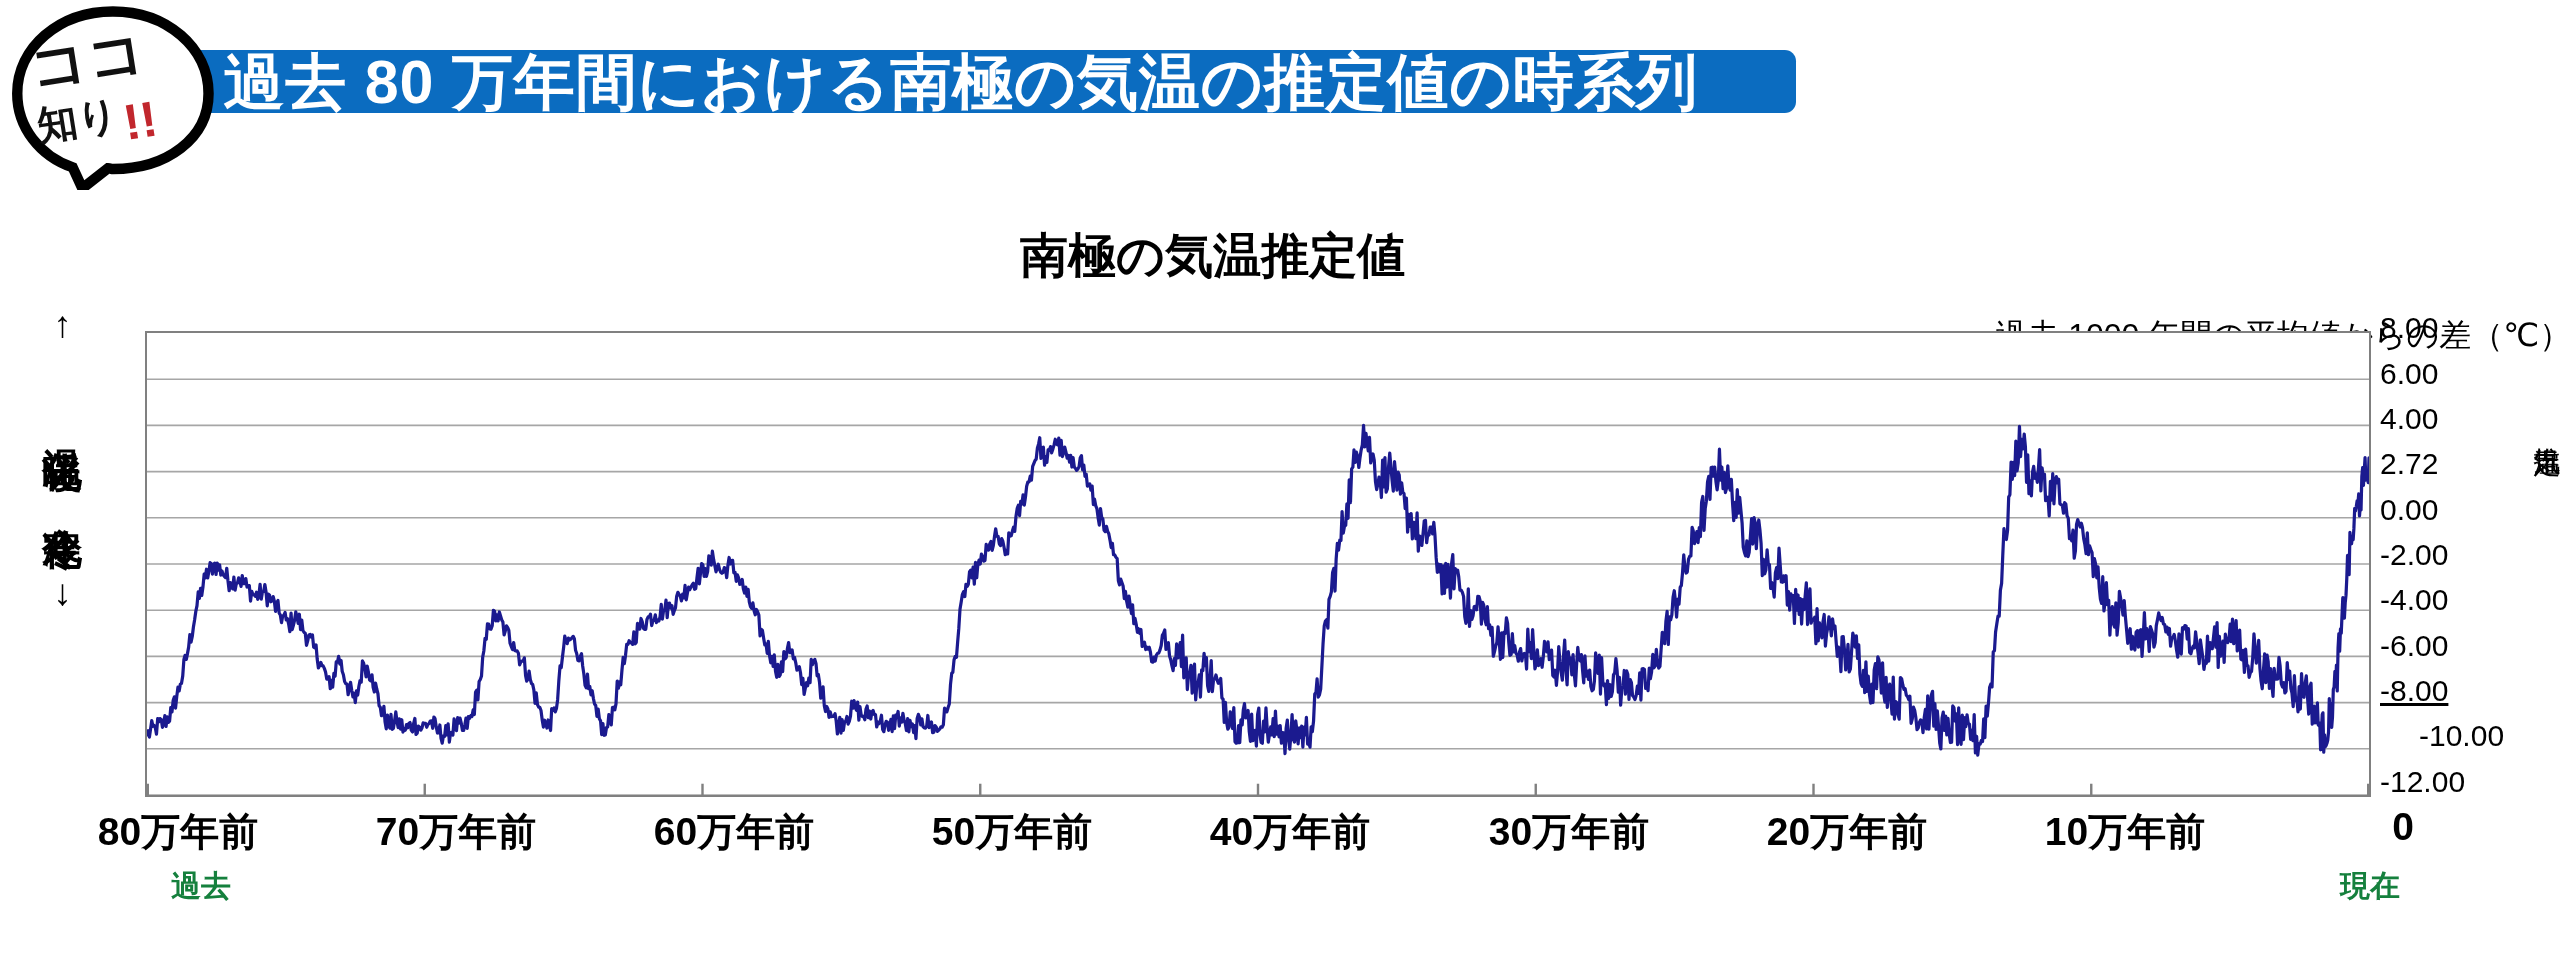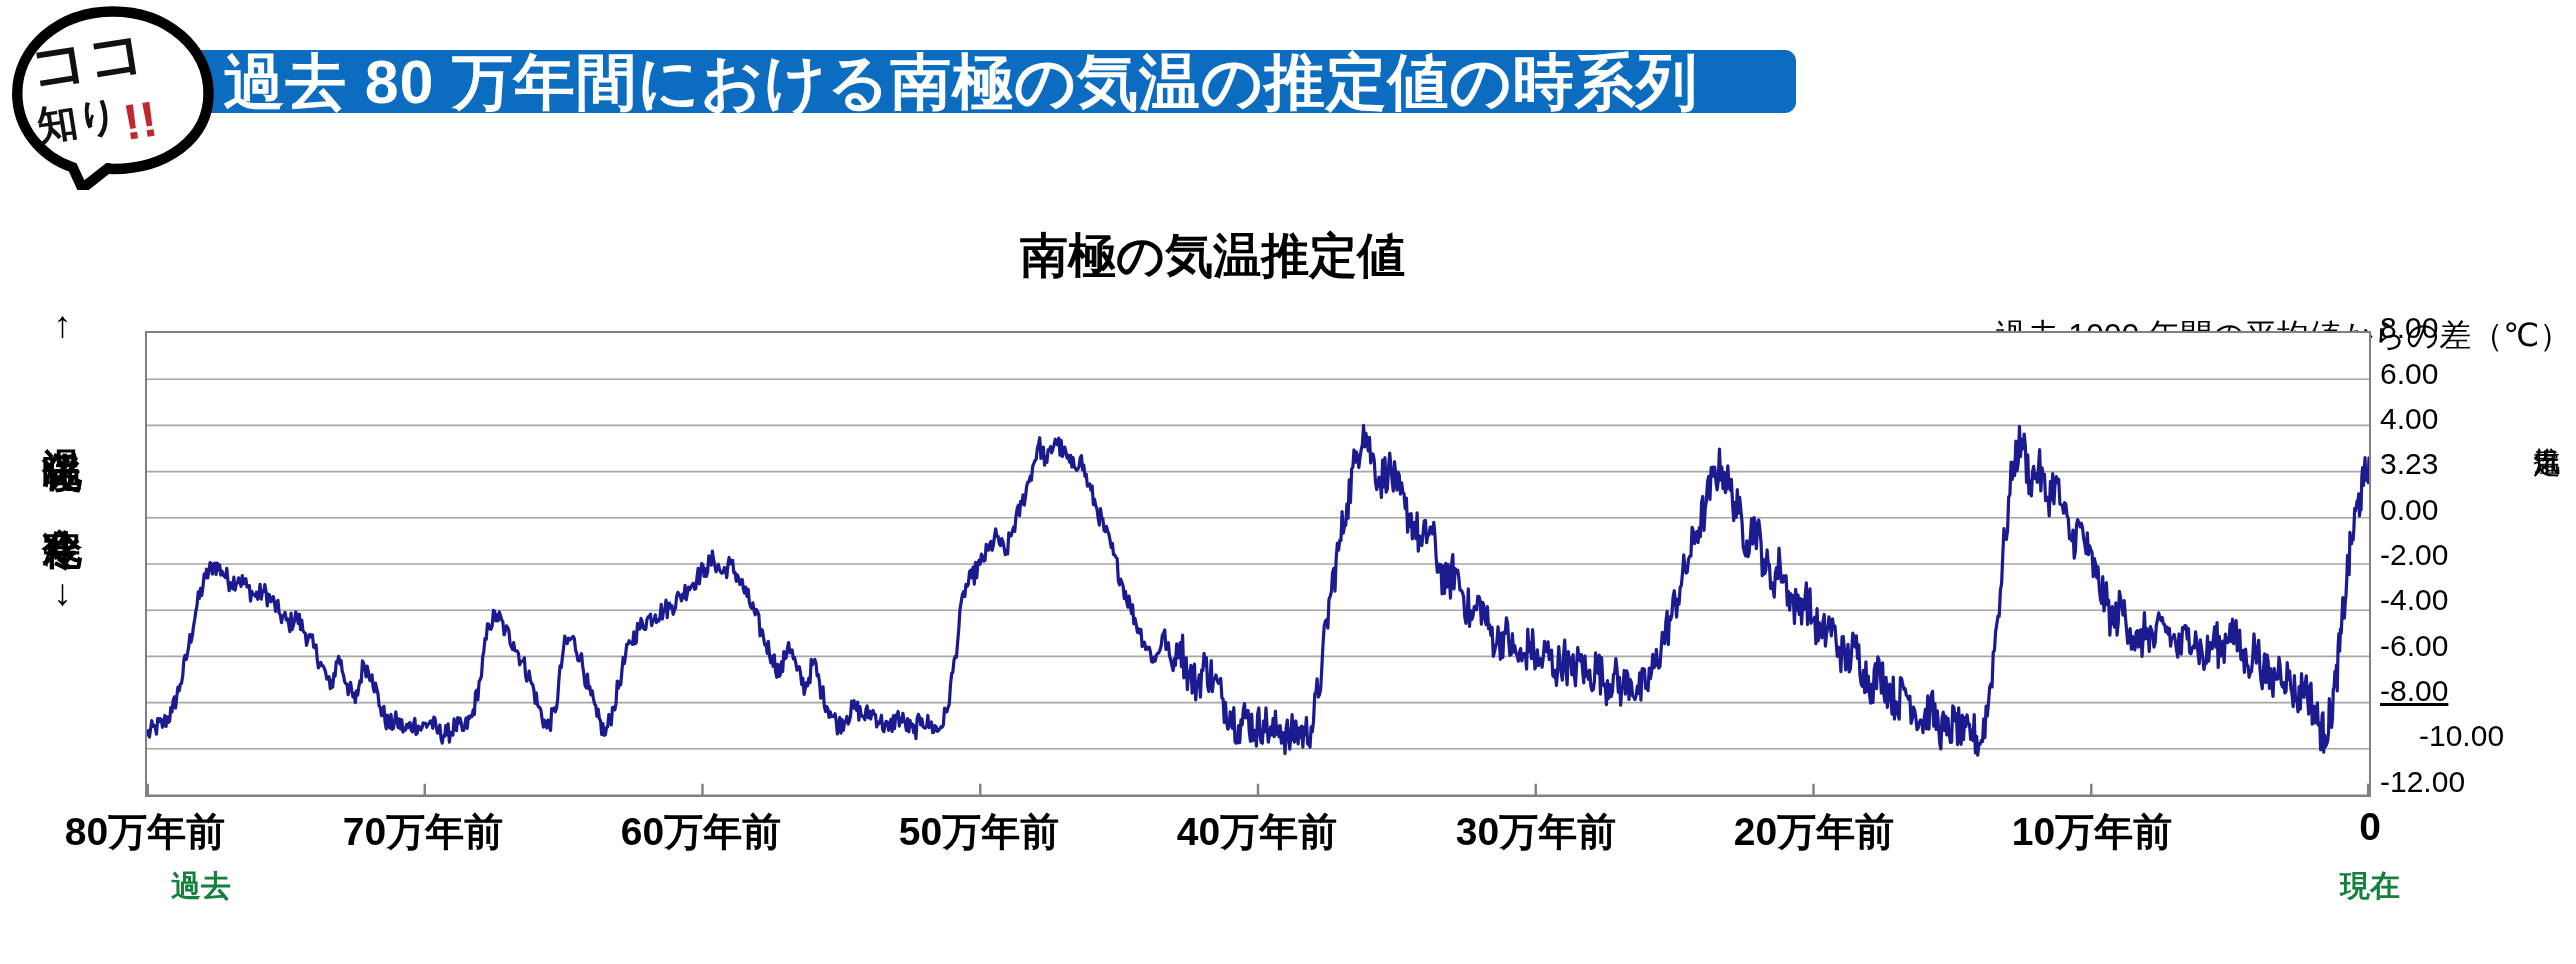--- a/index.html
+++ b/index.html
@@ -58,21 +58,21 @@
   .ylab{position:absolute;left:0;font-size:30px;color:#000;white-space:nowrap;transform:translateY(-50%);}
   #yaxis-title{
     position:absolute;left:2529px;top:241px;
     writing-mode:vertical-rl;text-orientation:upright;
     font-size:27px;color:#000;letter-spacing:0.8px;
   }
 
   
   #xlabels{position:absolute;left:0;top:620px;width:2576px;height:56px;}
   .xlab{position:absolute;top:0;font-size:39px;font-weight:bold;color:#000;
-        white-space:nowrap;transform:translateX(-50%);}
+        white-space:nowrap;transform:translateX(-50%);margin-left:33px;}
   #xends{position:absolute;left:0;top:681px;width:2576px;height:56px;}
   .xend{position:absolute;top:0;font-size:30px;font-weight:bold;color:#15803d;
         white-space:nowrap;transform:translateX(-50%);}
 </style>
 </head>
 <body>
 
 <div id="header">
 
   <div id="title-bar">
@@ -128,21 +128,21 @@
           <line x1="2763" x2="2763" y1="574" y2="560" stroke="#808080" stroke-width="3"></line>
         </g>
       <path id="series-path" fill="none" stroke="#1b1a8f" stroke-width="4" stroke-linejoin="round" stroke-linecap="round" d="M 0.0 499.4 L 1.5 494.1 L 3.0 502.0 L 4.4 492.3 L 5.9 481.7 L 7.4 488.6 L 8.9 487.5 L 10.4 490.8 L 11.8 498.4 L 13.3 479.2 L 14.8 483.0 L 16.3 479.0 L 17.8 480.5 L 19.2 490.0 L 20.7 485.0 L 22.2 475.4 L 23.7 488.9 L 25.2 476.8 L 26.7 483.7 L 28.1 482.3 L 29.6 465.3 L 31.1 470.7 L 32.6 456.2 L 34.1 452.0 L 35.5 466.0 L 37.0 451.8 L 38.5 440.1 L 40.0 444.6 L 41.5 436.2 L 42.9 435.4 L 44.4 426.5 L 45.9 405.7 L 47.4 400.4 L 48.9 405.5 L 50.3 398.7 L 51.8 390.3 L 53.3 374.7 L 54.8 384.0 L 56.3 377.0 L 57.7 365.5 L 59.2 356.6 L 60.7 345.9 L 62.2 338.7 L 63.7 321.5 L 65.2 329.7 L 66.6 317.4 L 68.1 326.1 L 69.6 315.7 L 71.1 299.5 L 72.6 304.2 L 74.0 293.5 L 75.5 304.3 L 77.0 295.9 L 78.5 285.4 L 80.0 286.7 L 81.4 299.5 L 82.9 287.0 L 84.4 285.9 L 85.9 300.0 L 87.4 285.8 L 88.8 294.5 L 90.3 288.0 L 91.8 300.7 L 93.3 295.6 L 94.8 300.7 L 96.2 302.3 L 97.7 303.9 L 99.2 292.3 L 100.7 307.7 L 102.2 320.2 L 103.6 310.0 L 105.1 315.5 L 106.6 317.8 L 108.1 303.2 L 109.6 319.5 L 111.1 311.4 L 112.5 310.7 L 114.0 304.2 L 115.5 308.0 L 117.0 314.8 L 118.5 301.3 L 119.9 311.3 L 121.4 311.4 L 122.9 305.1 L 124.4 315.7 L 125.9 314.4 L 127.3 313.8 L 128.8 333.0 L 130.3 320.9 L 131.8 325.2 L 133.3 325.3 L 134.7 327.2 L 136.2 322.1 L 137.7 330.9 L 139.2 325.0 L 140.7 312.2 L 142.1 330.8 L 143.6 321.8 L 145.1 321.4 L 146.6 312.6 L 148.1 321.9 L 149.6 338.9 L 151.0 324.4 L 152.5 325.8 L 154.0 333.9 L 155.5 332.9 L 157.0 327.5 L 158.4 333.0 L 159.9 345.9 L 161.4 335.2 L 162.9 332.4 L 164.4 347.9 L 165.8 350.1 L 167.3 359.8 L 168.8 351.6 L 170.3 350.6 L 171.8 347.3 L 173.2 356.5 L 174.7 355.0 L 176.2 361.6 L 177.7 371.1 L 179.2 347.9 L 180.6 368.6 L 182.1 363.3 L 183.6 356.7 L 185.1 346.4 L 186.6 353.0 L 188.1 360.8 L 189.5 349.4 L 191.0 368.5 L 192.5 356.6 L 194.0 369.7 L 195.5 372.0 L 196.9 373.1 L 198.4 388.2 L 199.9 382.6 L 201.4 375.1 L 202.9 374.5 L 204.3 377.8 L 205.8 375.0 L 207.3 390.3 L 208.8 391.2 L 210.3 387.6 L 211.7 405.1 L 213.2 416.2 L 214.7 413.1 L 216.2 409.3 L 217.7 413.3 L 219.1 413.6 L 220.6 416.7 L 222.1 421.1 L 223.6 430.0 L 225.1 429.8 L 226.5 427.1 L 228.0 442.0 L 229.5 431.5 L 231.0 440.0 L 232.5 423.0 L 234.0 426.4 L 235.4 408.7 L 236.9 409.0 L 238.4 401.8 L 239.9 411.3 L 241.4 406.9 L 242.8 420.3 L 244.3 424.7 L 245.8 433.0 L 247.3 435.7 L 248.8 436.2 L 250.2 449.4 L 251.7 441.7 L 253.2 434.0 L 254.7 444.2 L 256.2 452.2 L 257.6 447.5 L 259.1 459.2 L 260.6 444.5 L 262.1 449.9 L 263.6 438.9 L 265.0 431.9 L 266.5 433.8 L 268.0 407.4 L 269.5 410.4 L 271.0 416.5 L 272.5 427.2 L 273.9 413.8 L 275.4 421.4 L 276.9 431.1 L 278.4 432.2 L 279.9 424.8 L 281.3 440.3 L 282.8 446.0 L 284.3 435.0 L 285.8 442.3 L 287.3 448.2 L 288.7 463.0 L 290.2 464.9 L 291.7 475.5 L 293.2 472.2 L 294.7 463.8 L 296.1 482.9 L 297.6 491.8 L 299.1 474.6 L 300.6 487.9 L 302.1 490.8 L 303.5 473.8 L 305.0 492.5 L 306.5 491.1 L 308.0 481.7 L 309.5 470.7 L 310.9 482.2 L 312.4 490.2 L 313.9 479.4 L 315.4 492.1 L 316.9 480.5 L 318.4 495.9 L 319.8 491.4 L 321.3 493.6 L 322.8 486.5 L 324.3 490.5 L 325.8 484.9 L 327.2 484.0 L 328.7 493.4 L 330.2 495.7 L 331.7 485.0 L 333.2 478.9 L 334.6 498.8 L 336.1 497.1 L 337.6 488.5 L 339.1 490.1 L 340.6 493.4 L 342.0 490.8 L 343.5 484.4 L 345.0 485.0 L 346.5 485.1 L 348.0 489.8 L 349.4 486.3 L 350.9 485.1 L 352.4 482.2 L 353.9 481.9 L 355.4 491.1 L 356.9 477.1 L 358.3 479.2 L 359.8 489.4 L 361.3 497.0 L 362.8 496.5 L 364.3 487.0 L 365.7 503.3 L 367.2 509.6 L 368.7 500.6 L 370.2 501.2 L 371.7 487.7 L 373.1 499.4 L 374.6 485.5 L 376.1 508.2 L 377.6 496.6 L 379.1 496.0 L 380.5 499.7 L 382.0 479.3 L 383.5 487.9 L 385.0 494.0 L 386.5 477.8 L 387.9 484.7 L 389.4 478.5 L 390.9 484.7 L 392.4 493.7 L 393.9 493.6 L 395.4 486.8 L 396.8 478.5 L 398.3 491.2 L 399.8 476.5 L 401.3 478.8 L 402.8 475.6 L 404.2 476.4 L 405.7 468.3 L 407.2 474.0 L 408.7 446.1 L 410.2 443.8 L 411.6 455.9 L 413.1 433.0 L 414.6 430.5 L 416.1 426.1 L 417.6 402.5 L 419.0 395.1 L 420.5 379.5 L 422.0 380.6 L 423.5 361.5 L 425.0 361.6 L 426.4 367.7 L 427.9 368.1 L 429.4 363.8 L 430.9 344.5 L 432.4 345.7 L 433.8 357.7 L 435.3 350.1 L 436.8 357.6 L 438.3 346.6 L 439.8 351.6 L 441.3 356.5 L 442.7 359.2 L 444.2 375.1 L 445.7 370.2 L 447.2 363.8 L 448.7 366.0 L 450.1 369.5 L 451.6 385.5 L 453.1 389.4 L 454.6 393.2 L 456.1 384.6 L 457.5 394.5 L 459.0 395.1 L 460.5 395.0 L 462.0 397.8 L 463.5 412.3 L 464.9 408.8 L 466.4 407.5 L 467.9 407.6 L 469.4 403.6 L 470.9 425.5 L 472.3 432.5 L 473.8 430.3 L 475.3 420.0 L 476.8 430.5 L 478.3 435.5 L 479.8 436.8 L 481.2 443.4 L 482.7 460.1 L 484.2 447.1 L 485.7 461.6 L 487.2 464.9 L 488.6 465.0 L 490.1 469.1 L 491.6 480.7 L 493.1 489.6 L 494.6 481.1 L 496.0 485.7 L 497.5 490.8 L 499.0 480.8 L 500.5 487.0 L 502.0 493.9 L 503.4 466.6 L 504.9 468.8 L 506.4 465.8 L 507.9 470.7 L 509.4 466.1 L 510.8 455.6 L 512.3 431.9 L 513.8 413.7 L 515.3 415.7 L 516.8 402.5 L 518.3 390.3 L 519.7 376.5 L 521.2 382.5 L 522.7 386.0 L 524.2 379.0 L 525.7 381.4 L 527.1 380.4 L 528.6 378.8 L 530.1 376.9 L 531.6 379.8 L 533.1 394.2 L 534.5 398.1 L 536.0 406.9 L 537.5 407.3 L 539.0 401.8 L 540.5 398.4 L 541.9 413.4 L 543.4 423.5 L 544.9 437.6 L 546.4 440.8 L 547.9 423.8 L 549.3 442.0 L 550.8 439.1 L 552.3 449.6 L 553.8 444.4 L 555.3 454.1 L 556.7 460.9 L 558.2 462.9 L 559.7 476.4 L 561.2 467.2 L 562.7 479.2 L 564.2 481.9 L 565.6 499.0 L 567.1 485.2 L 568.6 499.8 L 570.1 499.4 L 571.6 490.1 L 573.0 489.6 L 574.5 474.1 L 576.0 480.6 L 577.5 486.9 L 579.0 465.4 L 580.4 464.9 L 581.9 468.2 L 583.4 460.8 L 584.9 432.5 L 586.4 441.2 L 587.8 433.6 L 589.3 437.1 L 590.8 419.0 L 592.3 403.1 L 593.8 410.8 L 595.2 400.9 L 596.7 386.9 L 598.2 387.0 L 599.7 382.3 L 601.2 384.6 L 602.7 385.2 L 604.1 386.9 L 605.6 371.4 L 607.1 386.2 L 608.6 384.5 L 610.1 360.9 L 611.5 367.4 L 613.0 367.9 L 614.5 354.7 L 616.0 358.5 L 617.5 366.9 L 618.9 368.2 L 620.4 368.2 L 621.9 355.9 L 623.4 352.7 L 624.9 352.5 L 626.3 349.3 L 627.8 363.5 L 629.3 357.5 L 630.8 357.1 L 632.3 350.1 L 633.7 359.9 L 635.2 356.7 L 636.7 357.9 L 638.2 352.5 L 639.7 337.1 L 641.1 355.4 L 642.6 344.4 L 644.1 344.0 L 645.6 332.0 L 647.1 353.5 L 648.6 335.8 L 650.0 335.7 L 651.5 341.8 L 653.0 338.7 L 654.5 349.6 L 656.0 344.8 L 657.4 341.5 L 658.9 327.0 L 660.4 322.2 L 661.9 324.8 L 663.4 327.2 L 664.8 332.9 L 666.3 324.4 L 667.8 329.2 L 669.3 313.5 L 670.8 331.5 L 672.2 323.3 L 673.7 315.7 L 675.2 318.9 L 676.7 315.5 L 678.2 312.8 L 679.6 311.0 L 681.1 318.4 L 682.6 317.6 L 684.1 304.2 L 685.6 292.3 L 687.1 311.7 L 688.5 298.7 L 690.0 286.4 L 691.5 288.1 L 693.0 302.4 L 694.5 292.7 L 695.9 302.4 L 697.4 296.5 L 698.9 276.9 L 700.4 278.9 L 701.9 288.3 L 703.3 271.0 L 704.8 281.3 L 706.3 288.9 L 707.8 296.7 L 709.3 292.3 L 710.7 287.3 L 712.2 293.8 L 713.7 297.3 L 715.2 298.5 L 716.7 297.5 L 718.1 291.4 L 719.6 292.6 L 721.1 304.0 L 722.6 288.7 L 724.1 278.9 L 725.6 287.0 L 727.0 282.8 L 728.5 282.4 L 730.0 297.9 L 731.5 297.4 L 733.0 308.5 L 734.4 300.6 L 735.9 304.2 L 737.4 312.3 L 738.9 311.5 L 740.4 306.2 L 741.8 317.7 L 743.3 323.1 L 744.8 315.6 L 746.3 327.2 L 747.8 318.5 L 749.2 334.1 L 750.7 339.9 L 752.2 342.1 L 753.7 335.3 L 755.2 345.4 L 756.6 350.1 L 758.1 343.5 L 759.6 346.4 L 761.1 350.5 L 762.6 376.2 L 764.0 368.2 L 765.5 369.3 L 767.0 378.8 L 768.5 387.5 L 770.0 386.2 L 771.5 398.1 L 772.9 383.1 L 774.4 401.1 L 775.9 409.7 L 777.4 401.8 L 778.9 414.3 L 780.3 399.9 L 781.8 420.2 L 783.3 427.7 L 784.8 411.7 L 786.3 426.7 L 787.7 424.8 L 789.2 408.7 L 790.7 420.7 L 792.2 395.7 L 793.7 404.9 L 795.1 403.2 L 796.6 392.1 L 798.1 384.6 L 799.6 397.1 L 801.1 397.2 L 802.5 393.7 L 804.0 404.9 L 805.5 403.0 L 807.0 409.8 L 808.5 419.0 L 810.0 417.2 L 811.4 414.5 L 812.9 422.1 L 814.4 436.9 L 815.9 429.2 L 817.4 449.0 L 818.8 442.0 L 820.3 434.5 L 821.8 438.4 L 823.3 428.7 L 824.8 434.4 L 826.2 405.5 L 827.7 412.2 L 829.2 407.5 L 830.7 405.5 L 832.2 410.8 L 833.6 425.9 L 835.1 424.3 L 836.6 434.2 L 838.1 453.8 L 839.6 447.7 L 841.0 439.6 L 842.5 463.1 L 844.0 470.3 L 845.5 464.0 L 847.0 467.1 L 848.4 477.5 L 849.9 470.7 L 851.4 476.5 L 852.9 476.4 L 854.4 476.2 L 855.9 473.0 L 857.3 482.1 L 858.8 498.2 L 860.3 487.9 L 861.8 477.5 L 863.3 497.1 L 864.7 480.4 L 866.2 493.6 L 867.7 483.3 L 869.2 482.2 L 870.7 476.4 L 872.1 485.9 L 873.6 482.5 L 875.1 476.0 L 876.6 457.5 L 878.1 466.1 L 879.5 456.6 L 881.0 464.9 L 882.5 468.7 L 884.0 458.5 L 885.5 480.9 L 886.9 464.3 L 888.4 474.5 L 889.9 476.3 L 891.4 476.4 L 892.9 480.6 L 894.4 467.2 L 895.8 463.4 L 897.3 478.0 L 898.8 469.7 L 900.3 479.6 L 901.8 470.7 L 903.2 468.9 L 904.7 474.1 L 906.2 474.2 L 907.7 489.5 L 909.2 483.5 L 910.6 485.4 L 912.1 482.2 L 913.6 474.9 L 915.1 492.5 L 916.6 495.3 L 918.0 487.0 L 919.5 482.5 L 921.0 483.4 L 922.5 493.6 L 924.0 487.7 L 925.4 480.0 L 926.9 495.3 L 928.4 475.7 L 929.9 491.5 L 931.4 474.6 L 932.9 476.4 L 934.3 470.2 L 935.8 488.4 L 937.3 478.3 L 938.8 483.5 L 940.3 472.5 L 941.7 480.9 L 943.2 485.0 L 944.7 493.9 L 946.2 479.0 L 947.7 495.5 L 949.1 481.2 L 950.6 489.0 L 952.1 485.7 L 953.6 496.5 L 955.1 487.8 L 956.5 504.0 L 958.0 479.0 L 959.5 473.8 L 961.0 477.4 L 962.5 487.0 L 963.9 479.3 L 965.4 489.1 L 966.9 490.6 L 968.4 490.8 L 969.9 488.1 L 971.3 475.2 L 972.8 490.4 L 974.3 487.9 L 975.8 483.3 L 977.3 496.6 L 978.8 496.1 L 980.2 487.8 L 981.7 489.5 L 983.2 494.9 L 984.7 493.6 L 986.2 491.9 L 987.6 489.3 L 989.1 489.7 L 990.6 486.8 L 992.1 466.0 L 993.6 468.2 L 995.0 470.7 L 996.5 465.3 L 998.0 460.9 L 999.5 436.6 L 1001.0 422.8 L 1002.4 421.5 L 1003.9 406.1 L 1005.4 401.8 L 1006.9 403.0 L 1008.4 383.8 L 1009.8 367.4 L 1011.3 343.2 L 1012.8 334.2 L 1014.3 324.7 L 1015.8 321.4 L 1017.3 327.4 L 1018.7 312.2 L 1020.2 314.9 L 1021.7 312.1 L 1023.2 296.5 L 1024.7 294.6 L 1026.1 304.2 L 1027.6 290.8 L 1029.1 311.9 L 1030.6 285.0 L 1032.1 304.1 L 1033.5 287.8 L 1035.0 282.1 L 1036.5 287.0 L 1038.0 274.6 L 1039.5 278.1 L 1040.9 283.4 L 1042.4 282.6 L 1043.9 262.7 L 1045.4 268.7 L 1046.9 269.8 L 1048.3 262.0 L 1049.8 259.1 L 1051.3 270.0 L 1052.8 263.9 L 1054.3 252.3 L 1055.7 243.3 L 1057.2 252.6 L 1058.7 252.6 L 1060.2 261.9 L 1061.7 264.2 L 1063.2 255.5 L 1064.6 258.7 L 1066.1 266.2 L 1067.6 275.5 L 1069.1 270.1 L 1070.6 274.4 L 1072.0 248.3 L 1073.5 252.3 L 1075.0 251.9 L 1076.5 246.1 L 1078.0 241.1 L 1079.4 246.4 L 1080.9 228.4 L 1082.4 218.2 L 1083.9 213.9 L 1085.4 226.9 L 1086.8 209.2 L 1088.3 212.4 L 1089.8 201.0 L 1091.3 213.8 L 1092.8 203.5 L 1094.2 190.6 L 1095.7 185.1 L 1097.2 184.9 L 1098.7 177.9 L 1100.2 182.8 L 1101.7 165.8 L 1103.1 162.3 L 1104.6 158.5 L 1106.1 156.7 L 1107.6 142.7 L 1109.1 137.8 L 1110.5 130.1 L 1112.0 155.8 L 1113.5 142.6 L 1115.0 141.9 L 1116.5 164.3 L 1117.9 153.8 L 1119.4 160.7 L 1120.9 145.3 L 1122.4 145.7 L 1123.9 141.2 L 1125.3 148.9 L 1126.8 144.3 L 1128.3 139.0 L 1129.8 132.0 L 1131.3 138.1 L 1132.7 138.9 L 1134.2 130.6 L 1135.7 151.8 L 1137.2 133.4 L 1138.7 153.6 L 1140.1 149.2 L 1141.6 141.7 L 1143.1 147.9 L 1144.6 155.5 L 1146.1 152.1 L 1147.6 160.5 L 1149.0 151.9 L 1150.5 166.5 L 1152.0 154.9 L 1153.5 166.5 L 1155.0 168.3 L 1156.4 170.6 L 1157.9 169.2 L 1159.4 166.0 L 1160.9 155.0 L 1162.4 152.4 L 1163.8 170.1 L 1165.3 164.0 L 1166.8 178.1 L 1168.3 175.5 L 1169.8 190.3 L 1171.2 189.4 L 1172.7 187.4 L 1174.2 195.2 L 1175.7 190.2 L 1177.2 213.1 L 1178.6 206.4 L 1180.1 214.5 L 1181.6 218.1 L 1183.1 229.4 L 1184.6 238.6 L 1186.1 218.3 L 1187.5 228.9 L 1189.0 231.0 L 1190.5 245.0 L 1192.0 246.8 L 1193.5 240.2 L 1194.9 246.2 L 1196.4 249.4 L 1197.9 257.3 L 1199.4 266.6 L 1200.9 261.4 L 1202.3 275.5 L 1203.8 275.7 L 1205.3 278.6 L 1206.8 280.2 L 1208.3 307.8 L 1209.7 313.0 L 1211.2 305.7 L 1212.7 310.0 L 1214.2 314.3 L 1215.7 330.0 L 1217.1 321.1 L 1218.6 333.3 L 1220.1 340.5 L 1221.6 326.9 L 1223.1 338.7 L 1224.6 348.6 L 1226.0 337.9 L 1227.5 361.0 L 1229.0 354.4 L 1230.5 362.0 L 1232.0 371.9 L 1233.4 367.4 L 1234.9 373.3 L 1236.4 368.4 L 1237.9 389.4 L 1239.4 387.6 L 1240.8 384.2 L 1242.3 393.3 L 1243.8 390.3 L 1245.3 392.8 L 1246.8 390.5 L 1248.2 396.6 L 1249.7 408.5 L 1251.2 409.0 L 1252.7 402.7 L 1254.2 407.5 L 1255.6 400.2 L 1257.1 398.0 L 1258.6 397.6 L 1260.1 393.7 L 1261.6 388.2 L 1263.0 375.7 L 1264.5 373.1 L 1266.0 368.9 L 1267.5 393.2 L 1269.0 387.7 L 1270.5 384.8 L 1271.9 400.9 L 1273.4 405.9 L 1274.9 413.3 L 1276.4 419.4 L 1277.9 404.5 L 1279.3 413.0 L 1280.8 386.1 L 1282.3 403.7 L 1283.8 394.4 L 1285.3 384.6 L 1286.7 414.4 L 1288.2 375.4 L 1289.7 428.4 L 1291.2 417.3 L 1292.7 403.5 L 1294.1 443.0 L 1295.6 424.8 L 1297.1 421.8 L 1298.6 412.9 L 1300.1 447.6 L 1301.5 420.9 L 1303.0 411.4 L 1304.5 455.8 L 1306.0 436.2 L 1307.5 434.8 L 1309.0 424.7 L 1310.4 452.3 L 1311.9 418.4 L 1313.4 419.4 L 1314.9 397.9 L 1316.4 413.3 L 1317.8 403.3 L 1319.3 438.1 L 1320.8 445.3 L 1322.3 431.7 L 1323.8 406.9 L 1325.2 445.5 L 1326.7 430.5 L 1328.2 430.1 L 1329.7 424.9 L 1331.2 431.0 L 1332.6 435.2 L 1334.1 433.6 L 1335.6 429.2 L 1337.1 453.5 L 1338.6 454.9 L 1340.0 483.9 L 1341.5 458.9 L 1343.0 483.9 L 1344.5 492.3 L 1346.0 489.8 L 1347.5 470.7 L 1348.9 474.6 L 1350.4 491.4 L 1351.9 465.4 L 1353.4 507.7 L 1354.9 509.6 L 1356.3 509.1 L 1357.8 487.9 L 1359.3 508.9 L 1360.8 480.6 L 1362.3 486.8 L 1363.7 468.4 L 1365.2 460.5 L 1366.7 478.2 L 1368.2 476.4 L 1369.7 469.0 L 1371.1 495.0 L 1372.6 507.3 L 1374.1 473.4 L 1375.6 506.6 L 1377.1 502.0 L 1378.5 493.6 L 1380.0 513.2 L 1381.5 474.1 L 1383.0 466.1 L 1384.5 499.5 L 1385.9 508.7 L 1387.4 509.7 L 1388.9 482.2 L 1390.4 495.7 L 1391.9 465.6 L 1393.4 490.9 L 1394.8 508.4 L 1396.3 498.6 L 1397.8 489.4 L 1399.3 499.4 L 1400.8 479.0 L 1402.2 501.4 L 1403.7 469.8 L 1405.2 498.4 L 1406.7 488.5 L 1408.2 501.8 L 1409.6 487.9 L 1411.1 509.7 L 1412.6 496.4 L 1414.1 496.9 L 1415.6 522.5 L 1417.0 490.9 L 1418.5 480.9 L 1420.0 505.1 L 1421.5 517.0 L 1423.0 498.5 L 1424.4 474.1 L 1425.9 504.5 L 1427.4 508.3 L 1428.9 481.8 L 1430.4 493.6 L 1431.9 510.5 L 1433.3 490.5 L 1434.8 502.7 L 1436.3 488.5 L 1437.8 514.4 L 1439.3 489.6 L 1440.7 499.4 L 1442.2 477.5 L 1443.7 510.7 L 1445.2 509.7 L 1446.7 514.5 L 1448.1 489.4 L 1449.6 495.3 L 1451.1 482.2 L 1452.6 448.6 L 1454.1 446.7 L 1455.5 429.7 L 1457.0 452.3 L 1458.5 449.5 L 1460.0 442.3 L 1461.5 413.3 L 1462.9 386.1 L 1464.4 363.8 L 1465.9 357.8 L 1467.4 356.2 L 1468.9 366.6 L 1470.3 330.9 L 1471.8 327.2 L 1473.3 321.7 L 1474.8 297.4 L 1476.3 292.4 L 1477.8 320.6 L 1479.2 281.1 L 1480.7 261.4 L 1482.2 269.8 L 1483.7 257.3 L 1485.2 257.6 L 1486.6 221.8 L 1488.1 248.6 L 1489.6 239.7 L 1491.1 238.9 L 1492.6 212.4 L 1494.0 230.2 L 1495.5 182.5 L 1497.0 210.8 L 1498.5 168.8 L 1500.0 166.7 L 1501.4 145.3 L 1502.9 160.7 L 1504.4 148.0 L 1505.9 153.1 L 1507.4 167.1 L 1508.8 155.5 L 1510.3 145.5 L 1511.8 139.0 L 1513.3 114.8 L 1514.8 141.4 L 1516.3 124.6 L 1517.7 136.8 L 1519.2 146.5 L 1520.7 129.8 L 1522.2 161.3 L 1523.7 155.0 L 1525.1 150.3 L 1526.6 158.1 L 1528.1 184.5 L 1529.6 194.6 L 1531.1 187.8 L 1532.5 179.1 L 1534.0 183.7 L 1535.5 204.4 L 1537.0 158.0 L 1538.5 191.1 L 1539.9 154.7 L 1541.4 197.8 L 1542.9 193.8 L 1544.4 166.5 L 1545.9 149.1 L 1547.3 166.4 L 1548.8 183.1 L 1550.3 196.4 L 1551.8 159.9 L 1553.3 175.7 L 1554.8 195.2 L 1556.2 172.8 L 1557.7 176.6 L 1559.2 200.1 L 1560.7 186.1 L 1562.2 198.3 L 1563.6 199.4 L 1565.1 218.1 L 1566.6 205.0 L 1568.1 247.4 L 1569.6 225.3 L 1571.0 240.4 L 1572.5 224.4 L 1574.0 255.7 L 1575.5 235.3 L 1577.0 235.6 L 1578.4 255.5 L 1579.9 223.5 L 1581.4 271.0 L 1582.9 252.2 L 1584.4 253.4 L 1585.8 264.0 L 1587.3 249.3 L 1588.8 233.6 L 1590.3 232.8 L 1591.8 260.6 L 1593.2 249.8 L 1594.7 251.0 L 1596.2 241.1 L 1597.7 241.1 L 1599.2 249.6 L 1600.7 235.4 L 1602.1 250.8 L 1603.6 278.8 L 1605.1 297.4 L 1606.6 287.0 L 1608.1 296.9 L 1609.5 287.7 L 1611.0 324.1 L 1612.5 289.2 L 1614.0 323.4 L 1615.5 286.1 L 1616.9 315.7 L 1618.4 287.5 L 1619.9 302.2 L 1621.4 329.4 L 1622.9 285.6 L 1624.3 275.4 L 1625.8 318.0 L 1627.3 292.7 L 1628.8 295.6 L 1630.3 294.6 L 1631.7 303.0 L 1633.2 319.4 L 1634.7 319.5 L 1636.2 322.1 L 1637.7 327.2 L 1639.2 352.5 L 1640.6 360.7 L 1642.1 355.3 L 1643.6 317.8 L 1645.1 364.5 L 1646.6 344.8 L 1648.0 355.9 L 1649.5 351.3 L 1651.0 339.8 L 1652.5 339.5 L 1654.0 343.9 L 1655.4 327.2 L 1656.9 327.4 L 1658.4 332.9 L 1659.9 361.8 L 1661.4 334.8 L 1662.8 338.2 L 1664.3 355.7 L 1665.8 362.5 L 1667.3 339.9 L 1668.8 367.4 L 1670.2 362.6 L 1671.7 375.7 L 1673.2 365.7 L 1674.7 401.6 L 1676.2 395.8 L 1677.6 389.3 L 1679.1 384.6 L 1680.6 365.2 L 1682.1 383.0 L 1683.6 405.4 L 1685.1 372.4 L 1686.5 403.2 L 1688.0 371.7 L 1689.5 373.1 L 1691.0 353.8 L 1692.5 360.8 L 1693.9 383.6 L 1695.4 400.4 L 1696.9 399.3 L 1698.4 373.5 L 1699.9 396.1 L 1701.3 388.4 L 1702.8 397.6 L 1704.3 399.9 L 1705.8 407.8 L 1707.3 396.3 L 1708.7 392.1 L 1710.2 407.5 L 1711.7 399.3 L 1713.2 398.0 L 1714.7 399.7 L 1716.1 417.5 L 1717.6 368.0 L 1719.1 396.0 L 1720.6 384.6 L 1722.1 404.5 L 1723.6 368.5 L 1725.0 393.0 L 1726.5 417.2 L 1728.0 411.9 L 1729.5 393.6 L 1731.0 413.3 L 1732.4 407.8 L 1733.9 404.7 L 1735.4 415.3 L 1736.9 402.4 L 1738.4 383.2 L 1739.8 392.3 L 1741.3 396.1 L 1742.8 383.6 L 1744.3 405.8 L 1745.8 401.0 L 1747.2 394.1 L 1748.7 425.6 L 1750.2 427.3 L 1751.7 419.0 L 1753.2 437.9 L 1754.6 421.3 L 1756.1 389.6 L 1757.6 408.7 L 1759.1 421.6 L 1760.6 431.4 L 1762.0 401.8 L 1763.5 381.6 L 1765.0 417.5 L 1766.5 437.3 L 1768.0 396.0 L 1769.5 410.7 L 1770.9 403.9 L 1772.4 424.8 L 1773.9 399.7 L 1775.4 423.3 L 1776.9 438.4 L 1778.3 412.5 L 1779.8 390.5 L 1781.3 405.2 L 1782.8 407.5 L 1784.3 399.5 L 1785.7 418.8 L 1787.2 434.8 L 1788.7 401.2 L 1790.2 426.4 L 1791.7 420.1 L 1793.1 430.5 L 1794.6 418.9 L 1796.1 439.4 L 1797.6 444.5 L 1799.1 442.9 L 1800.5 432.4 L 1802.0 397.5 L 1803.5 413.3 L 1805.0 423.0 L 1806.5 400.1 L 1808.0 448.6 L 1809.4 403.2 L 1810.9 433.1 L 1812.4 438.5 L 1813.9 436.2 L 1815.4 461.7 L 1816.8 431.8 L 1818.3 454.0 L 1819.8 436.7 L 1821.3 451.6 L 1822.8 445.9 L 1824.2 424.8 L 1825.7 422.2 L 1827.2 404.5 L 1828.7 419.4 L 1830.2 446.3 L 1831.6 427.9 L 1833.1 462.3 L 1834.6 442.0 L 1836.1 437.9 L 1837.6 419.3 L 1839.0 448.8 L 1840.5 419.7 L 1842.0 423.9 L 1843.5 455.3 L 1845.0 430.5 L 1846.5 434.3 L 1847.9 450.5 L 1849.4 452.4 L 1850.9 455.4 L 1852.4 450.4 L 1853.9 438.8 L 1855.3 447.7 L 1856.8 422.1 L 1858.3 456.0 L 1859.8 417.2 L 1861.3 417.0 L 1862.7 417.8 L 1864.2 441.5 L 1865.7 436.2 L 1867.2 444.4 L 1868.7 416.3 L 1870.1 429.5 L 1871.6 421.0 L 1873.1 399.2 L 1874.6 416.0 L 1876.1 413.3 L 1877.5 393.0 L 1879.0 410.8 L 1880.5 416.3 L 1882.0 414.2 L 1883.5 392.1 L 1884.9 371.8 L 1886.4 378.8 L 1887.9 386.0 L 1889.4 358.5 L 1890.9 345.8 L 1892.4 387.0 L 1893.8 352.8 L 1895.3 356.3 L 1896.8 350.1 L 1898.3 328.4 L 1899.8 320.2 L 1901.2 332.5 L 1902.7 353.1 L 1904.2 330.7 L 1905.7 337.0 L 1907.2 315.7 L 1908.6 313.8 L 1910.1 297.7 L 1911.6 275.7 L 1913.1 291.8 L 1914.6 298.2 L 1916.0 296.9 L 1917.5 281.3 L 1919.0 277.4 L 1920.5 276.9 L 1922.0 241.4 L 1923.4 245.6 L 1924.9 261.8 L 1926.4 255.2 L 1927.9 246.8 L 1929.4 260.4 L 1930.9 241.7 L 1932.3 253.0 L 1933.8 210.5 L 1935.3 203.1 L 1936.8 245.2 L 1938.3 218.1 L 1939.7 209.0 L 1941.2 185.0 L 1942.7 178.2 L 1944.2 206.7 L 1945.7 167.1 L 1947.1 166.7 L 1948.6 177.9 L 1950.1 166.7 L 1951.6 184.1 L 1953.1 194.9 L 1954.5 183.5 L 1956.0 144.4 L 1957.5 182.7 L 1959.0 166.5 L 1960.5 193.4 L 1961.9 173.2 L 1963.4 198.2 L 1964.9 192.8 L 1966.4 165.0 L 1967.9 189.8 L 1969.4 195.2 L 1970.8 181.8 L 1972.3 211.2 L 1973.8 233.1 L 1975.3 210.3 L 1976.8 229.1 L 1978.2 194.7 L 1979.7 223.9 L 1981.2 204.3 L 1982.7 220.3 L 1984.2 236.4 L 1985.6 266.1 L 1987.1 272.6 L 1988.6 277.0 L 1990.1 258.3 L 1991.6 277.9 L 1993.0 272.4 L 1994.5 252.8 L 1996.0 230.6 L 1997.5 262.2 L 1999.0 229.3 L 2000.4 235.3 L 2001.9 268.0 L 2003.4 242.3 L 2004.9 232.3 L 2006.4 245.0 L 2007.8 261.3 L 2009.3 301.5 L 2010.8 281.3 L 2012.3 299.3 L 2013.8 294.2 L 2015.3 269.3 L 2016.7 287.0 L 2018.2 287.9 L 2019.7 317.3 L 2021.2 310.0 L 2022.7 316.3 L 2024.1 328.2 L 2025.6 298.0 L 2027.1 291.4 L 2028.6 305.1 L 2030.1 267.3 L 2031.5 287.0 L 2033.0 309.4 L 2034.5 309.7 L 2036.0 301.8 L 2037.5 308.5 L 2038.9 301.6 L 2040.4 338.0 L 2041.9 321.4 L 2043.4 344.2 L 2044.9 324.2 L 2046.3 329.5 L 2047.8 326.2 L 2049.3 360.9 L 2050.8 318.6 L 2052.3 344.4 L 2053.8 325.5 L 2055.2 349.5 L 2056.7 329.9 L 2058.2 361.6 L 2059.7 331.3 L 2061.2 343.8 L 2062.6 327.2 L 2064.1 310.4 L 2065.6 362.2 L 2067.1 332.4 L 2068.6 318.0 L 2070.0 360.5 L 2071.5 355.7 L 2073.0 355.9 L 2074.5 353.2 L 2076.0 386.1 L 2077.4 342.5 L 2078.9 382.5 L 2080.4 360.2 L 2081.9 367.1 L 2083.4 378.8 L 2084.8 358.9 L 2086.3 349.7 L 2087.8 388.9 L 2089.3 373.5 L 2090.8 365.9 L 2092.2 352.6 L 2093.7 361.6 L 2095.2 376.3 L 2096.7 355.2 L 2098.2 367.2 L 2099.7 364.1 L 2101.1 382.7 L 2102.6 401.7 L 2104.1 390.3 L 2105.6 395.1 L 2107.1 420.7 L 2108.5 377.6 L 2110.0 377.3 L 2111.5 393.3 L 2113.0 418.7 L 2114.5 407.5 L 2115.9 386.9 L 2117.4 421.0 L 2118.9 417.2 L 2120.4 394.9 L 2121.9 373.0 L 2123.3 378.0 L 2124.8 390.3 L 2126.3 376.3 L 2127.8 404.3 L 2129.3 387.4 L 2130.7 423.8 L 2132.2 435.7 L 2133.7 439.0 L 2135.2 419.0 L 2136.7 446.8 L 2138.2 408.5 L 2139.6 445.2 L 2141.1 426.3 L 2142.6 449.1 L 2144.1 459.8 L 2145.6 436.2 L 2147.0 459.1 L 2148.5 418.8 L 2150.0 410.8 L 2151.5 441.9 L 2153.0 402.3 L 2154.4 406.1 L 2155.9 419.0 L 2157.4 447.3 L 2158.9 409.8 L 2160.4 448.2 L 2161.8 458.5 L 2163.3 427.8 L 2164.8 465.1 L 2166.3 442.0 L 2167.8 436.3 L 2169.2 454.8 L 2170.7 473.5 L 2172.2 427.5 L 2173.7 479.6 L 2175.2 457.9 L 2176.7 459.2 L 2178.1 473.8 L 2179.6 479.8 L 2181.1 428.1 L 2182.6 429.4 L 2184.1 437.3 L 2185.5 442.8 L 2187.0 442.0 L 2188.5 450.1 L 2190.0 451.8 L 2191.5 455.5 L 2192.9 451.3 L 2194.4 484.9 L 2195.9 479.3 L 2197.4 464.9 L 2198.9 469.1 L 2200.3 477.8 L 2201.8 492.9 L 2203.3 490.6 L 2204.8 483.5 L 2206.3 480.6 L 2207.7 482.2 L 2209.2 496.6 L 2210.7 478.1 L 2212.2 467.6 L 2213.7 492.0 L 2215.1 450.8 L 2216.6 492.1 L 2218.1 464.9 L 2219.6 449.7 L 2221.1 445.2 L 2222.6 488.6 L 2224.0 460.3 L 2225.5 492.4 L 2227.0 469.5 L 2228.5 487.9 L 2230.0 509.3 L 2231.4 516.7 L 2232.9 478.4 L 2234.4 471.1 L 2235.9 493.8 L 2237.4 476.1 L 2238.8 499.4 L 2240.3 478.7 L 2241.8 498.1 L 2243.3 508.8 L 2244.8 508.3 L 2246.2 463.4 L 2247.7 465.5 L 2249.2 482.2 L 2250.7 473.2 L 2252.2 511.3 L 2253.6 465.6 L 2255.1 502.1 L 2256.6 511.0 L 2258.1 474.8 L 2259.6 505.1 L 2261.1 478.0 L 2262.5 489.0 L 2264.0 474.3 L 2265.5 485.2 L 2267.0 486.0 L 2268.5 504.8 L 2269.9 493.6 L 2271.4 506.6 L 2272.9 474.1 L 2274.4 521.8 L 2275.9 501.1 L 2277.3 524.4 L 2278.8 510.6 L 2280.3 510.9 L 2281.8 506.3 L 2283.3 507.5 L 2284.7 479.5 L 2286.2 502.7 L 2287.7 463.5 L 2289.2 475.9 L 2290.7 459.2 L 2292.1 440.3 L 2293.6 436.0 L 2295.1 439.7 L 2296.6 396.2 L 2298.1 394.8 L 2299.5 371.4 L 2301.0 361.6 L 2302.5 351.8 L 2304.0 351.9 L 2305.5 319.5 L 2307.0 311.1 L 2308.4 276.9 L 2309.9 243.0 L 2311.4 252.6 L 2312.9 256.6 L 2314.4 245.3 L 2315.8 203.8 L 2317.3 201.0 L 2318.8 160.3 L 2320.3 181.8 L 2321.8 160.7 L 2323.2 177.3 L 2324.7 134.3 L 2326.2 171.3 L 2327.7 161.2 L 2329.2 115.9 L 2330.6 153.7 L 2332.1 132.0 L 2333.6 144.1 L 2335.1 125.5 L 2336.6 141.5 L 2338.0 185.5 L 2339.5 151.3 L 2341.0 199.7 L 2342.5 183.7 L 2344.0 202.4 L 2345.5 172.6 L 2346.9 165.7 L 2348.4 180.6 L 2349.9 175.2 L 2351.4 185.6 L 2352.9 166.5 L 2354.3 145.0 L 2355.8 196.1 L 2357.3 167.4 L 2358.8 179.0 L 2360.3 175.4 L 2361.7 208.2 L 2363.2 206.6 L 2364.7 204.1 L 2366.2 227.3 L 2367.7 184.4 L 2369.1 207.8 L 2370.6 174.8 L 2372.1 212.2 L 2373.6 183.7 L 2375.1 178.5 L 2376.5 186.3 L 2378.0 181.7 L 2379.5 212.2 L 2381.0 213.4 L 2382.5 213.7 L 2384.0 223.9 L 2385.4 210.8 L 2386.9 212.6 L 2388.4 227.1 L 2389.9 230.0 L 2391.4 255.4 L 2392.8 254.2 L 2394.3 258.3 L 2395.8 245.0 L 2397.3 279.7 L 2398.8 270.9 L 2400.2 237.7 L 2401.7 231.8 L 2403.2 236.9 L 2404.7 241.1 L 2406.2 236.4 L 2407.6 241.8 L 2409.1 255.5 L 2410.6 263.0 L 2412.1 274.2 L 2413.6 248.4 L 2415.0 275.5 L 2416.5 264.5 L 2418.0 269.0 L 2419.5 272.7 L 2421.0 302.8 L 2422.4 280.2 L 2423.9 286.8 L 2425.4 304.2 L 2426.9 290.6 L 2428.4 315.9 L 2429.9 330.6 L 2431.3 335.9 L 2432.8 302.8 L 2434.3 345.4 L 2435.8 332.9 L 2437.3 310.0 L 2438.7 337.5 L 2440.2 332.0 L 2441.7 375.3 L 2443.2 345.4 L 2444.7 340.0 L 2446.1 361.6 L 2447.6 365.5 L 2449.1 335.3 L 2450.6 375.3 L 2452.1 359.7 L 2453.5 320.9 L 2455.0 329.4 L 2456.5 338.7 L 2458.0 350.5 L 2459.5 332.5 L 2460.9 351.9 L 2462.4 368.1 L 2463.9 385.5 L 2465.4 373.4 L 2466.9 367.4 L 2468.4 392.9 L 2469.8 377.0 L 2471.3 390.0 L 2472.8 393.8 L 2474.3 371.8 L 2475.8 369.8 L 2477.2 390.3 L 2478.7 370.0 L 2480.2 368.6 L 2481.7 401.8 L 2483.2 376.7 L 2484.6 347.4 L 2486.1 380.0 L 2487.6 367.4 L 2489.1 372.0 L 2490.6 395.7 L 2492.0 364.8 L 2493.5 369.1 L 2495.0 374.0 L 2496.5 390.3 L 2498.0 384.6 L 2499.4 363.5 L 2500.9 355.9 L 2502.4 347.8 L 2503.9 354.5 L 2505.4 357.2 L 2506.8 353.4 L 2508.3 361.6 L 2509.8 362.1 L 2511.3 371.4 L 2512.8 365.5 L 2514.3 374.4 L 2515.7 367.1 L 2517.2 389.2 L 2518.7 378.8 L 2520.2 378.4 L 2521.7 374.5 L 2523.1 382.5 L 2524.6 393.8 L 2526.1 402.7 L 2527.6 373.8 L 2529.1 396.1 L 2530.5 398.8 L 2532.0 366.1 L 2533.5 367.7 L 2535.0 363.5 L 2536.5 364.0 L 2537.9 380.2 L 2539.4 367.4 L 2540.9 396.8 L 2542.4 398.6 L 2543.9 392.3 L 2545.3 389.0 L 2546.8 391.2 L 2548.3 371.4 L 2549.8 384.6 L 2551.3 397.1 L 2552.8 410.9 L 2554.2 381.2 L 2555.7 391.9 L 2557.2 402.5 L 2558.7 418.0 L 2560.2 407.5 L 2561.6 410.4 L 2563.1 376.5 L 2564.6 407.8 L 2566.1 384.7 L 2567.6 385.1 L 2569.0 392.3 L 2570.5 378.8 L 2572.0 365.0 L 2573.5 390.2 L 2575.0 359.8 L 2576.4 415.6 L 2577.9 376.9 L 2579.4 401.6 L 2580.9 396.1 L 2582.4 382.8 L 2583.8 409.3 L 2585.3 374.2 L 2586.8 382.4 L 2588.3 384.6 L 2589.8 381.5 L 2591.3 361.6 L 2592.7 383.5 L 2594.2 355.5 L 2595.7 386.0 L 2597.2 374.6 L 2598.7 357.2 L 2600.1 395.0 L 2601.6 390.3 L 2603.1 369.0 L 2604.6 405.1 L 2606.1 406.1 L 2607.5 394.3 L 2609.0 421.7 L 2610.5 392.7 L 2612.0 413.3 L 2613.5 413.6 L 2614.9 427.9 L 2616.4 421.9 L 2617.9 420.3 L 2619.4 402.9 L 2620.9 373.7 L 2622.3 390.3 L 2623.8 410.3 L 2625.3 401.6 L 2626.8 382.0 L 2628.3 416.3 L 2629.7 432.2 L 2631.2 442.0 L 2632.7 419.0 L 2634.2 398.5 L 2635.7 434.4 L 2637.2 400.2 L 2638.6 408.6 L 2640.1 441.5 L 2641.6 417.1 L 2643.1 436.2 L 2644.6 451.5 L 2646.0 416.7 L 2647.5 430.0 L 2649.0 430.2 L 2650.5 429.7 L 2652.0 402.9 L 2653.4 413.3 L 2654.9 435.6 L 2656.4 439.9 L 2657.9 434.4 L 2659.4 447.2 L 2660.8 445.3 L 2662.3 409.5 L 2663.8 430.5 L 2665.3 420.1 L 2666.8 441.4 L 2668.2 447.6 L 2669.7 464.3 L 2671.2 425.8 L 2672.7 456.9 L 2674.2 453.5 L 2675.7 470.8 L 2677.1 439.3 L 2678.6 467.2 L 2680.1 423.2 L 2681.6 451.4 L 2683.1 452.6 L 2684.5 436.2 L 2686.0 426.1 L 2687.5 452.1 L 2689.0 473.4 L 2690.5 439.1 L 2691.9 435.2 L 2693.4 485.9 L 2694.9 464.9 L 2695.9 463.7 L 2696.9 484.4 L 2697.9 472.1 L 2698.8 484.2 L 2699.8 459.4 L 2700.8 486.7 L 2701.8 487.9 L 2702.8 484.7 L 2703.8 517.8 L 2704.8 495.3 L 2705.8 474.2 L 2706.7 471.9 L 2707.7 520.9 L 2708.7 499.4 L 2709.7 514.0 L 2710.7 512.3 L 2711.7 509.7 L 2712.7 505.9 L 2713.7 495.2 L 2714.6 454.2 L 2715.6 476.4 L 2716.6 460.0 L 2717.6 490.1 L 2718.6 477.0 L 2719.6 442.9 L 2720.6 439.9 L 2721.6 420.5 L 2722.5 436.2 L 2723.5 412.7 L 2724.5 444.8 L 2725.5 391.7 L 2726.5 373.5 L 2727.5 395.4 L 2728.5 367.7 L 2729.5 373.1 L 2730.4 351.5 L 2731.4 328.9 L 2732.4 334.9 L 2733.4 354.3 L 2734.4 335.3 L 2735.4 325.7 L 2736.4 304.2 L 2737.3 276.4 L 2738.3 292.7 L 2739.3 300.2 L 2740.3 247.7 L 2741.3 260.2 L 2742.3 261.8 L 2743.3 252.6 L 2744.3 256.8 L 2745.2 243.1 L 2746.2 217.8 L 2747.2 221.1 L 2748.2 215.6 L 2749.2 208.7 L 2750.2 212.4 L 2751.2 200.0 L 2752.2 227.3 L 2753.1 215.6 L 2754.1 219.8 L 2755.1 178.1 L 2756.1 167.3 L 2757.1 189.4 L 2758.1 171.2 L 2759.1 154.9 L 2760.1 182.9 L 2761.0 172.7 L 2762.0 174.2 L 2763.0 186.0 L 2764.0 155.0"></path>
     </svg>
   </div>
 
   <div id="ylabels">
       <span class="ylab" style="top: 6.4px;">8.00</span>
       <span class="ylab" style="top: 52px;">6.00</span>
       <span class="ylab" style="top: 97px;">4.00</span>
-      <span class="ylab" style="top: 142px;">3.23</span>
+      <span class="ylab" style="top: 142px;">2.72</span>
       <span class="ylab" style="top: 188px;">0.00</span>
       <span class="ylab" style="top: 233px;">-2.00</span>
       <span class="ylab" style="top: 278px;">-4.00</span>
       <span class="ylab" style="top: 324px;">-6.00</span>
       <span class="ylab" style="top: 369px; text-decoration: underline;">-8.00</span>
       <span class="ylab" style="top: 414px; margin-left: 39px;">-10.00</span>
       <span class="ylab" style="top: 460px;">-12.00</span>
     </div>
   <div id="yaxis-title">推定気温</div>
 

